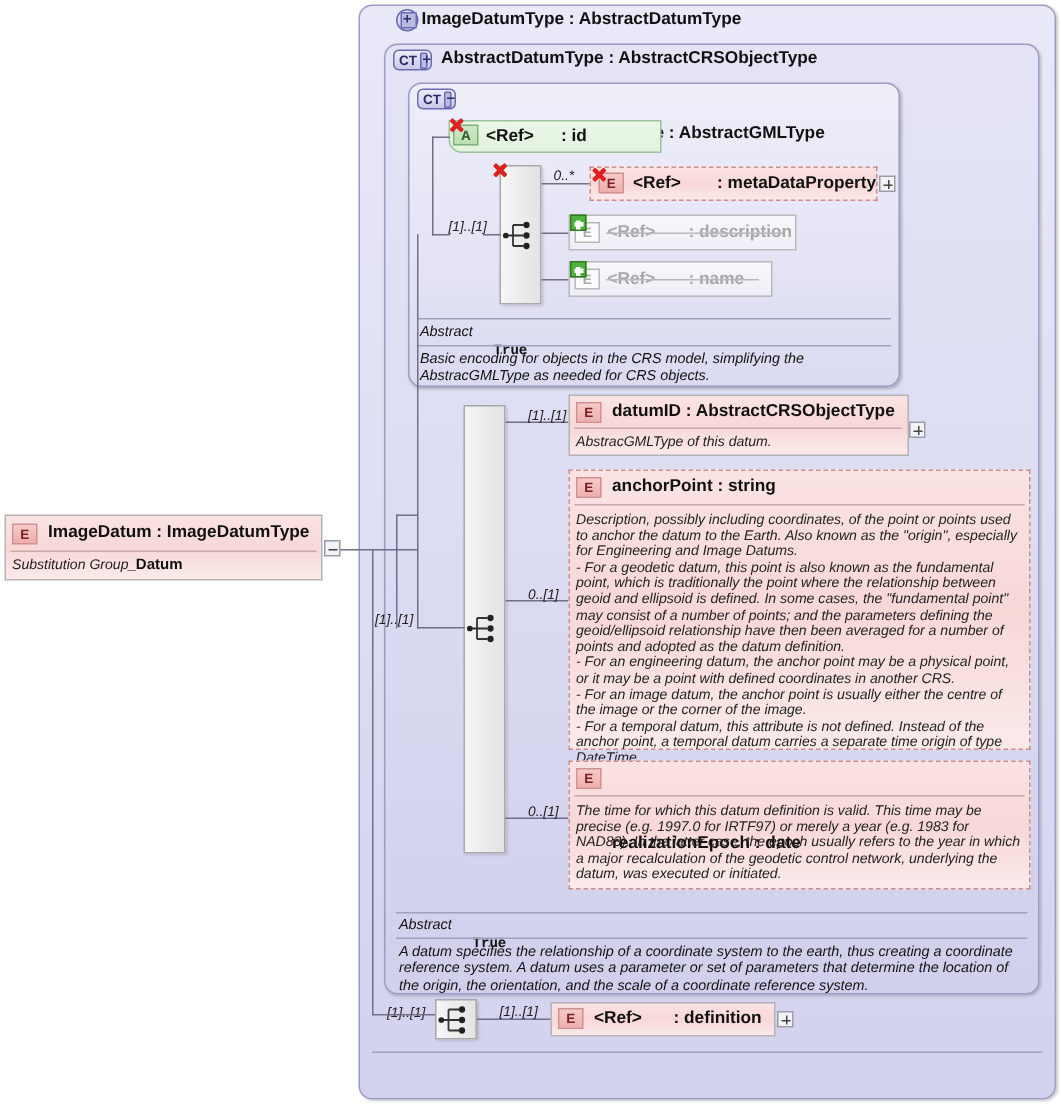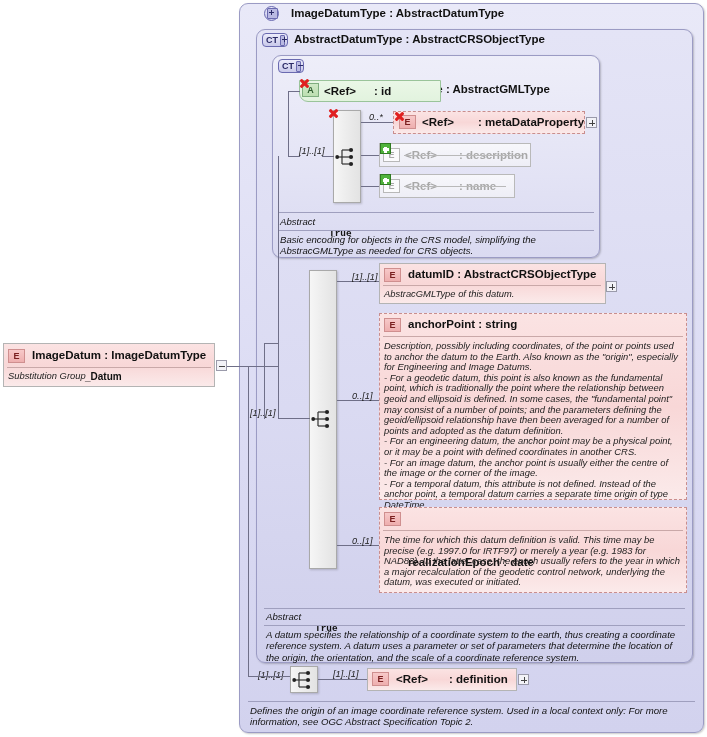--- a/index.html
+++ b/index.html
@@ -216,21 +216,21 @@
   }
 </style>
 </head>
 <body>
 
 <div class="ctbox" style="left:239px;top:3px;width:465px;height:730px;"></div>
 
 <div class="ct-badge round" style="left:264px;top:6px;">
   <span class="pm plus"></span>
 </div>
-<div class="box-title" style="left:291px;top:7px;">ImageDatumType : AbstractDatumType</div>
+<div class="box-title" style="left:281px;top:7px;">ImageDatumType : AbstractDatumType</div>
 
 <div class="ctbox lvl2" style="left:256px;top:29px;width:437px;height:634px;"></div>
 
 <div class="ct-badge" style="left:262px;top:33px;width:26px;">CT<span class="pm plus"></span></div>
 <div class="box-title" style="left:294px;top:33px;">AbstractDatumType : AbstractCRSObjectType</div>
 
 <div class="ctbox lvl3" style="left:272px;top:55px;width:328px;height:203px;"></div>
 
 <div class="ct-badge" style="left:278px;top:59px;width:26px;">CT<span class="pm"></span></div>
 <div class="box-title" style="left:310px;top:59px;margin-top:24px;">AbstractCRSObjectType : AbstractGMLType</div>
@@ -386,21 +386,20 @@
 <div class="node node-el solid" style="left:367px;top:668px;width:150px;height:23px;"></div>
 <div class="tag" style="left:372px;top:672px;">
     <span>E</span>
   </div>
 <div class="nlabel" style="left:396px;top:673px;">&lt;Ref&gt;</div>
 <div class="nlabel" style="left:449px;top:673px;">: definition</div>
 <div class="expander plus" style="left:518px;top:674px;"></div>
 
 <div class="annot" style="left:239px;top:699px;width:465px;height:34px;">
   <div class="sep" style="left:9px;top:2px;width:447px;"></div>
-  <div class="doc" style="left:11px;top:6px;width:444px;">Defines the origin of an image coordinate reference system. Used in a local context only: For more information, see OGC Abstract Specification Topic 2.</div>
 </div>
 
 <div class="node node-el solid" style="left:3px;top:343px;width:212px;height:44px;"></div>
 <div class="tag" style="left:8px;top:349px;">
     <span>E</span>
   </div>
 <div class="nlabel" style="left:32px;top:349px;">ImageDatum : ImageDatumType</div>
 <div class="hr" style="left:7px;top:367px;width:204px;"></div>
 <div class="ndesc" style="left:8px;top:371px;">Substitution Group</div>
 <div class="nlabel" style="left:85px;top:371px;font-size:10px;">_Datum</div>

